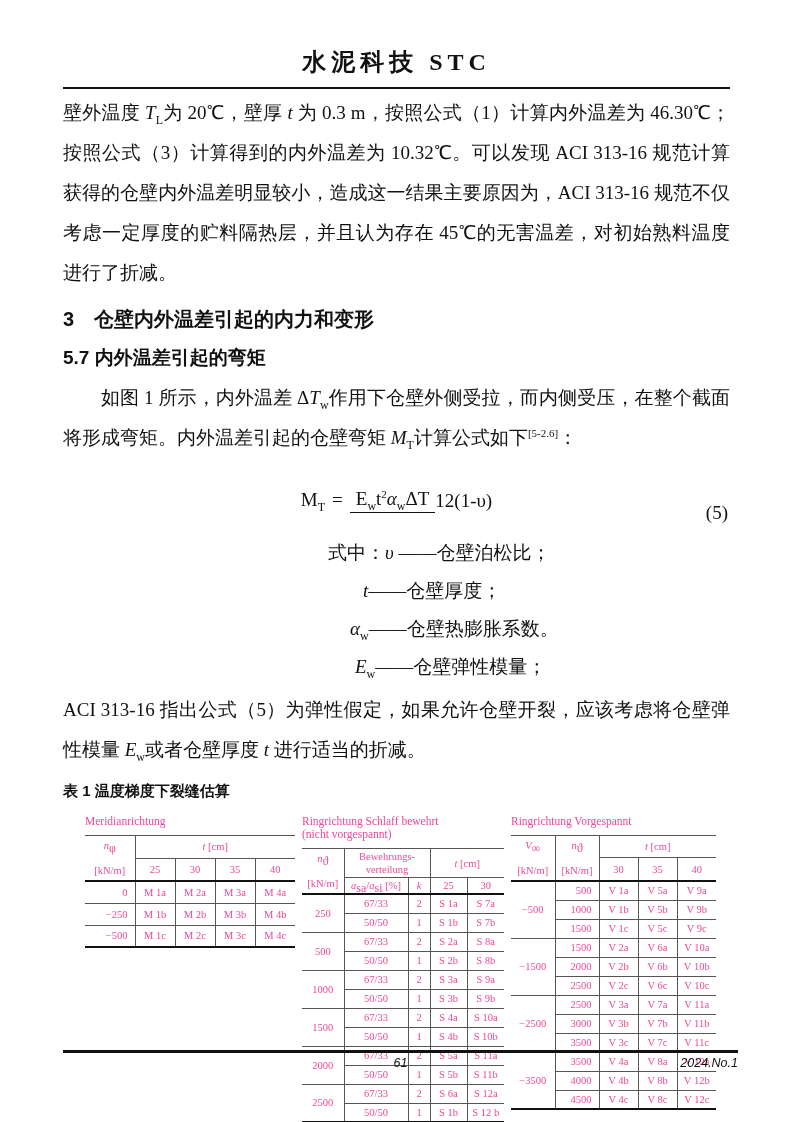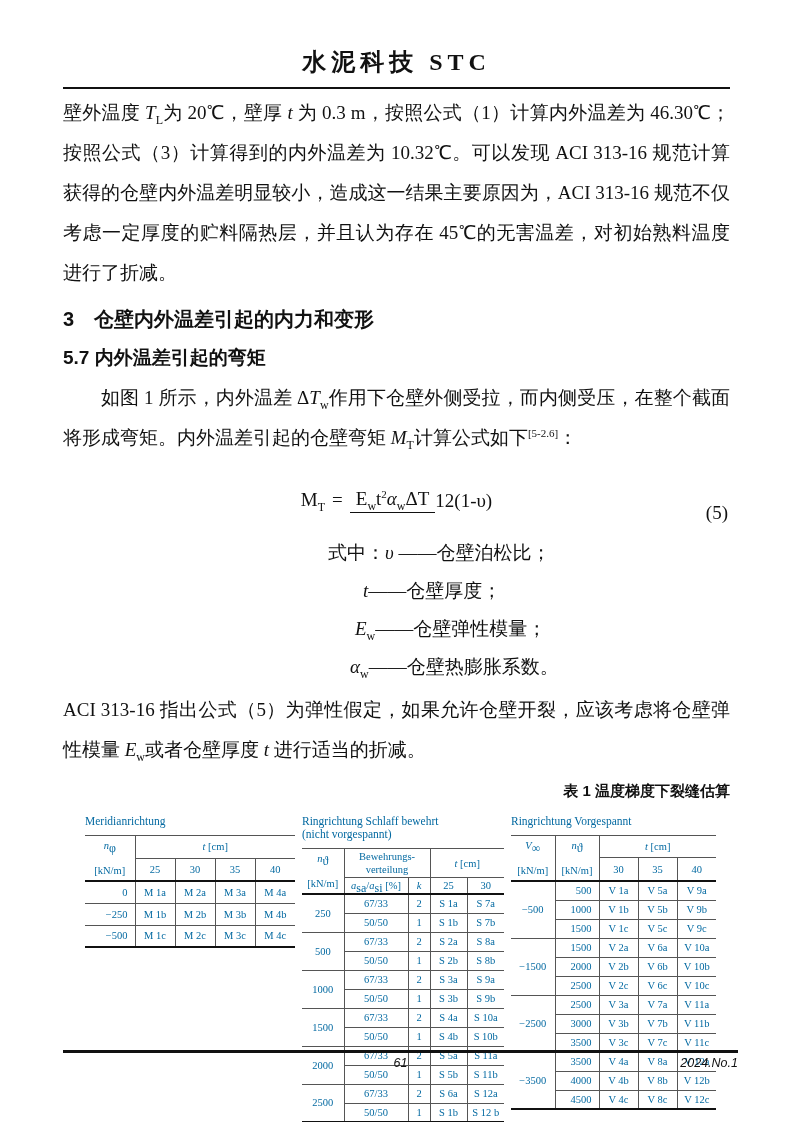--- a/index.html
+++ b/index.html
@@ -45,27 +45,27 @@
   .frac .num { padding:0 6px 2px 6px; border-bottom:1.5px solid #111; }
   .frac .den { padding-top:2px; }
   .eq-num { position:absolute; right:2px; top:34px; font-size:19px; }
 
   
   .defs { margin-top:2px; }
   .def-line { font-size:19px; line-height:38px; }
 
   
   .tbl-caption {
-    text-align:right; font-family:"Liberation Sans", sans-serif;
+    text-align:left; font-family:"Liberation Sans", sans-serif;
     font-weight:700; font-size:15px; margin:12px 0 8px 0;
   }
 
   
   .tables-row { display:flex; align-items:flex-start; gap:7px; margin:14px 0 0 22px;
-                font-family:"Liberation Serif", serif; color:#0369a1; }
+                font-family:"Liberation Serif", serif; color:#ec4899; }
   .subtable-title { font-size:11.5px; line-height:13px; margin-bottom:7px; white-space:nowrap; }
   table.scan { border-collapse:collapse; table-layout:fixed;
                border-top:1.5px solid #111; border-bottom:2px solid #111; }
   .scan th, .scan td {
     border:1px solid #555; font-weight:400; padding:1px 3px;
     text-align:center; font-size:10.5px; line-height:13px;
   }
   .scan tr > *:first-child { border-left:none; }
   .scan tr > *:last-child { border-right:none; }
   .scan tbody tr:first-child > * { border-top:2px solid #111; }
@@ -112,22 +112,22 @@
           <span class="num">E<sub>w</sub>t<sup>2</sup><i>α</i><sub>w</sub>ΔT</span>
           <span class="den">12(1-υ)</span>
         </span>
       </div>
       <span class="eq-num">(5)</span>
     </div>
 
     <div class="defs" id="defs">
         <div class="def-line" style="margin-left: 265px;">式中：<i>υ</i> ——仓壁泊松比；</div>
         <div class="def-line" style="margin-left: 300px;"><i>t</i>——仓壁厚度；</div>
+        <div class="def-line" style="margin-left: 287px;"><i>α</i><sub>w</sub>——仓壁热膨胀系数。</div>
         <div class="def-line" style="margin-left: 292px;"><i>E</i><sub>w</sub>——仓壁弹性模量；</div>
-        <div class="def-line" style="margin-left: 287px;"><i>α</i><sub>w</sub>——仓壁热膨胀系数。</div>
       </div>
 
     <p class="para">ACI 313-16 指出公式（5）为弹性假定，如果允许仓壁开裂，应该考虑将仓壁弹性模量 <i>E</i><sub>w</sub>或者仓壁厚度 <i>t</i> 进行适当的折减。</p>
 
     <div class="tbl-caption">表 1 温度梯度下裂缝估算</div>
 
     <div class="tables-row">
 
       <div>
         <div class="subtable-title">Meridianrichtung</div>

